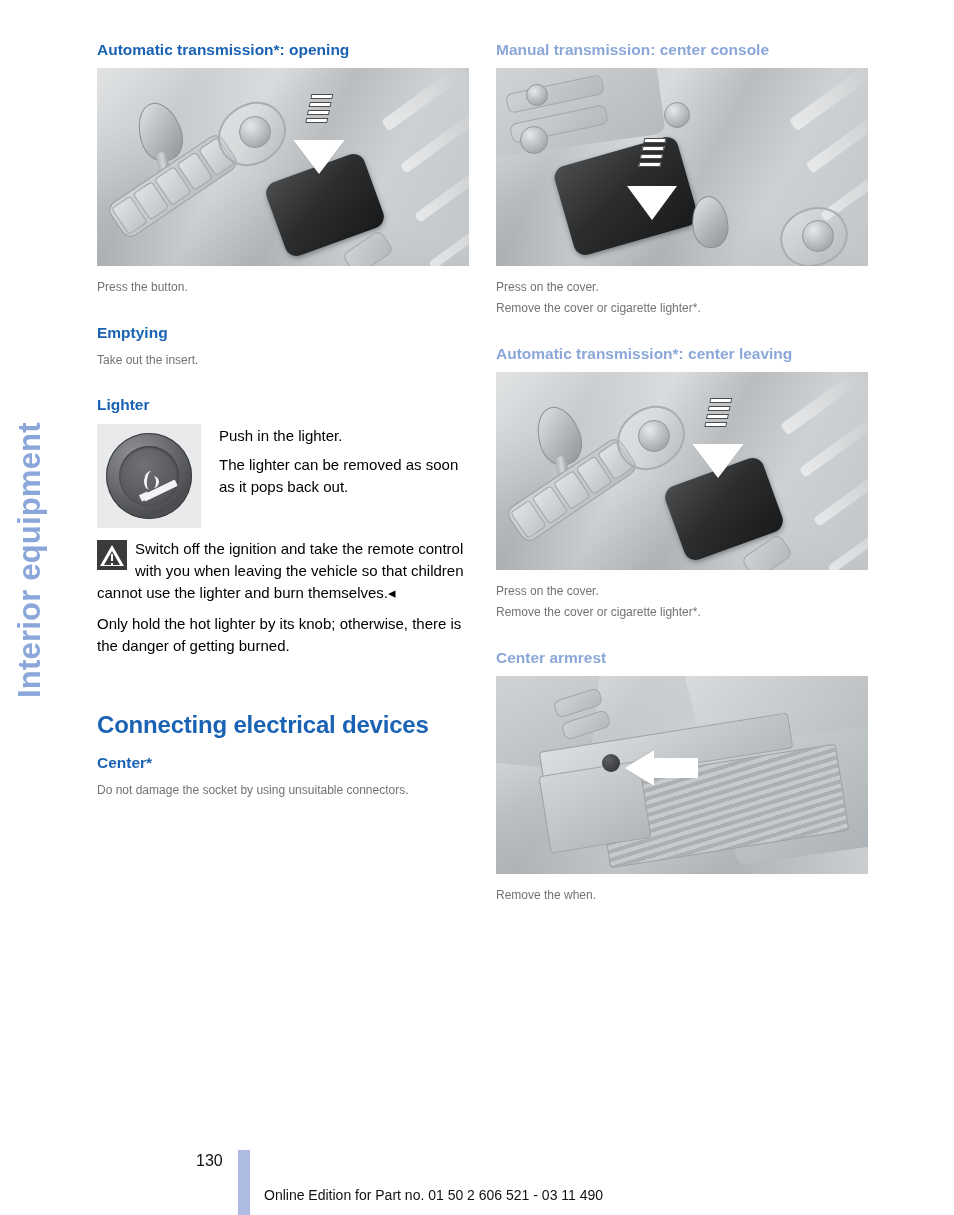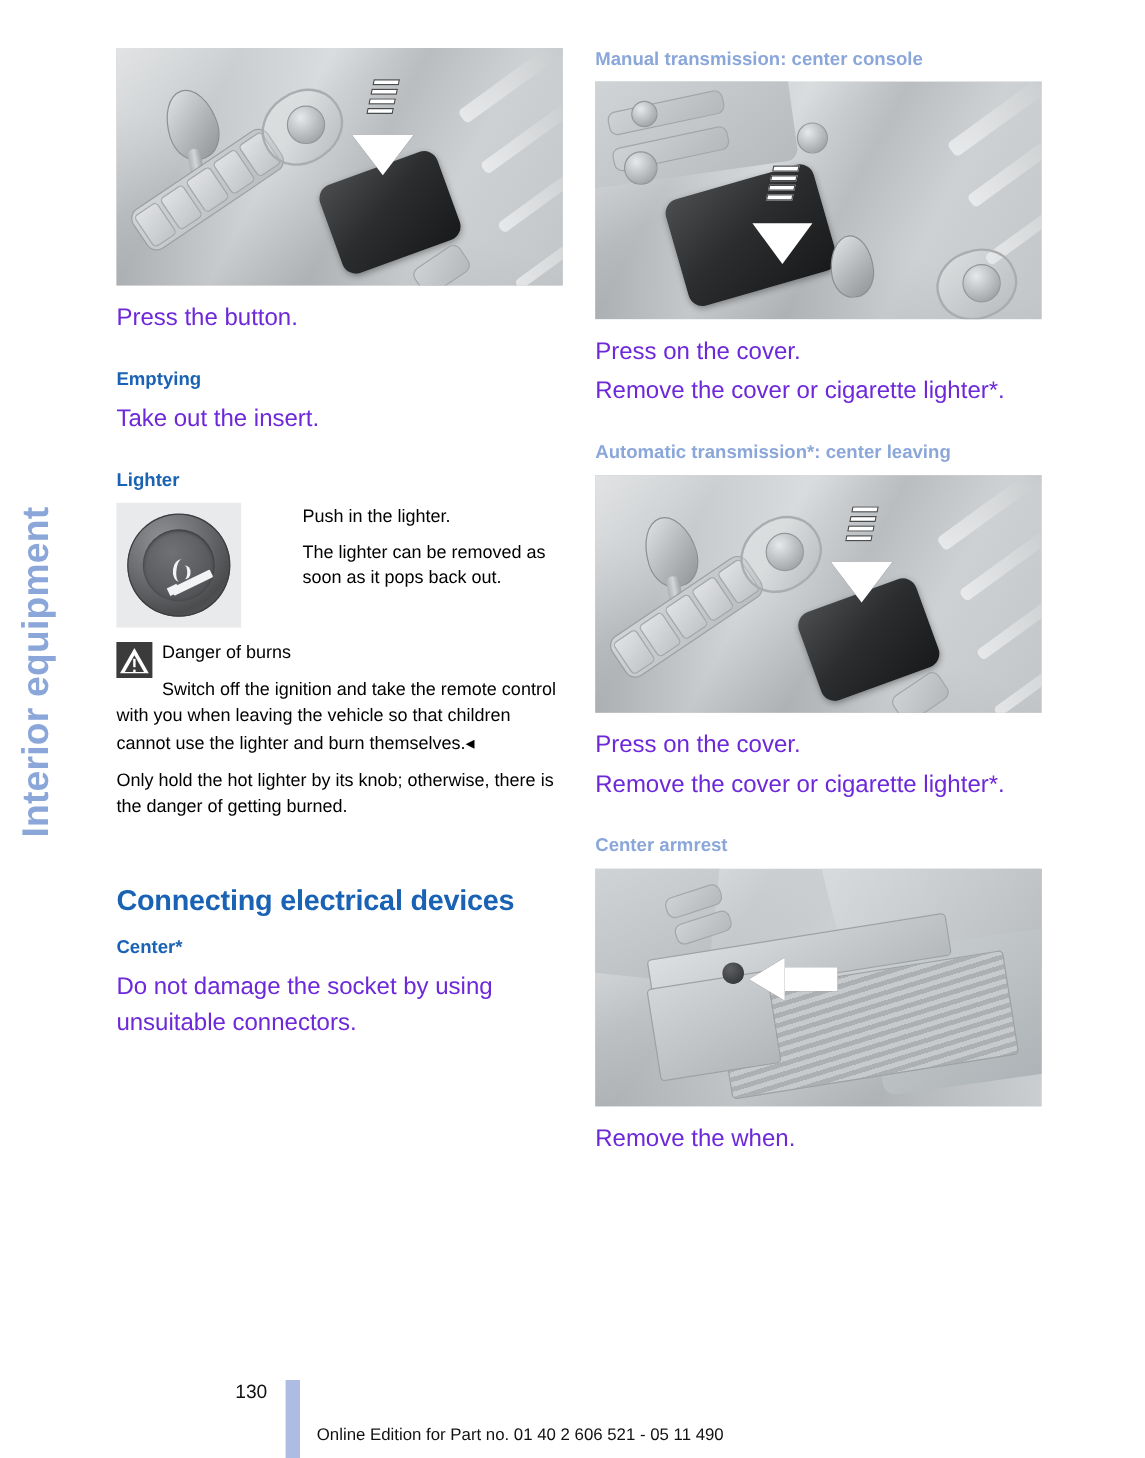--- a/index.html
+++ b/index.html
@@ -60,24 +60,24 @@
   h1.chapter-title {
     font-size: 24px;
     font-weight: bold;
     margin: 0 0 14px 0;
     line-height: 1.2;
     color: #1a62b3;
     letter-spacing: -0.2px;
   }
 
   p.body-text {
-    font-size: 20px;
+    font-size: 12px;
     line-height: 1.48;
     margin: 0 0 9px 0;
-    color: #6d28d9;
+    color: #737373;
   }
   p.body-text.tight { margin-bottom: 3px; }
 
   .spacer-lg { height: 27px; }
   .spacer-md { height: 17px; }
   .spacer-sm { height: 10px; }
 
   
   .figure {
     width: 372px;
@@ -258,21 +258,21 @@
   }
   .cig-smoke2 {
     position: absolute;
     left: 18px; top: 5px;
     width: 8px; height: 12px;
     border-right: 3px solid #f2f3f4;
     border-radius: 0 60% 60% 0;
   }
 
   .lighter-row { display: flex; align-items: flex-start; gap: 18px; }
-  .lighter-row .lighter-copy { padding-top: 1px; margin-left: 33px; }
+  .lighter-row .lighter-copy { padding-top: 1px; }
   .lighter-row .lighter-copy p { margin: 0 0 8px 0; font-size: 15px; line-height: 1.44; }
 
   
   .warning-block { position: relative; }
   .warn-icon {
     float: left;
     width: 30px; height: 30px;
     background: #3b3b3b;
     margin: 2px 8px 2px 0;
     position: relative;
@@ -344,20 +344,21 @@
 </style>
 </head>
 <body>
 
 <div id="chapter-tab">
   <div class="vtext">Interior equipment</div>
 </div>
 
 <div class="column" id="left-column">
 
+  <h2 class="section-title">Automatic transmission*: opening</h2>
 
   <div class="figure">
     <div class="console-bg"></div>
     <div class="ridge" style="left:268px; top:-10px; width:210px; height:13px;"></div>
     <div class="ridge" style="left:286px; top:34px; width:210px; height:11px;"></div>
     <div class="ridge" style="left:300px; top:84px; width:210px; height:10px;"></div>
     <div class="ridge" style="left:314px; top:132px; width:210px; height:9px;"></div>
     <div class="lever-knob" style="left:42px; top:34px; width:40px; height:58px;"></div>
     <div class="lever-stem" style="left:62px; top:84px; width:11px; height:40px;"></div>
     <div class="button-bank" style="left:8px; top:98px; width:136px; height:40px;">
@@ -412,21 +413,20 @@
 
   <div class="spacer-sm"></div>
 
   <div class="warning-block">
     <div class="warn-icon">
       <div class="tri"></div>
         <div class="tri-inner"></div>
         <div class="bang"></div>
         <div class="dot"></div>
     </div>
-    <p class="warning-text warn-title">Danger of burns</p>
     <p class="warning-text">Switch off the ignition and take the remote control with you when leaving the vehicle so that children cannot use the lighter and burn themselves.◂</p>
     <p class="warning-text">Only hold the hot lighter by its knob; otherwise, there is the danger of getting burned.</p>
   </div>
 
   <div class="spacer-lg"></div>
   <div class="spacer-md"></div>
 
   <h1 class="chapter-title">Connecting electrical devices</h1>
 
   <h2 class="section-title">Center*</h2>
@@ -529,14 +529,14 @@
       <div style="position:absolute; left:0px; top:0px; width:0; height:0; border-top:18px solid transparent; border-bottom:18px solid transparent; border-right:30px solid #ffffff; filter: drop-shadow(0 0 0.6px #3c3e40);"></div>
     </div>
   </div>
 
   <p class="body-text">Remove the when.</p>
 </div>
 
 <div id="footer">
   <div id="page-number">130</div>
   <div id="footer-bar"></div>
-  <div id="footer-note">Online Edition for Part no. 01 40 2 606 521 - 05 11 490</div>
+  <div id="footer-note">Online Edition for Part no. 01 50 2 606 521 - 03 11 490</div>
 </div>
 
 </body></html>

